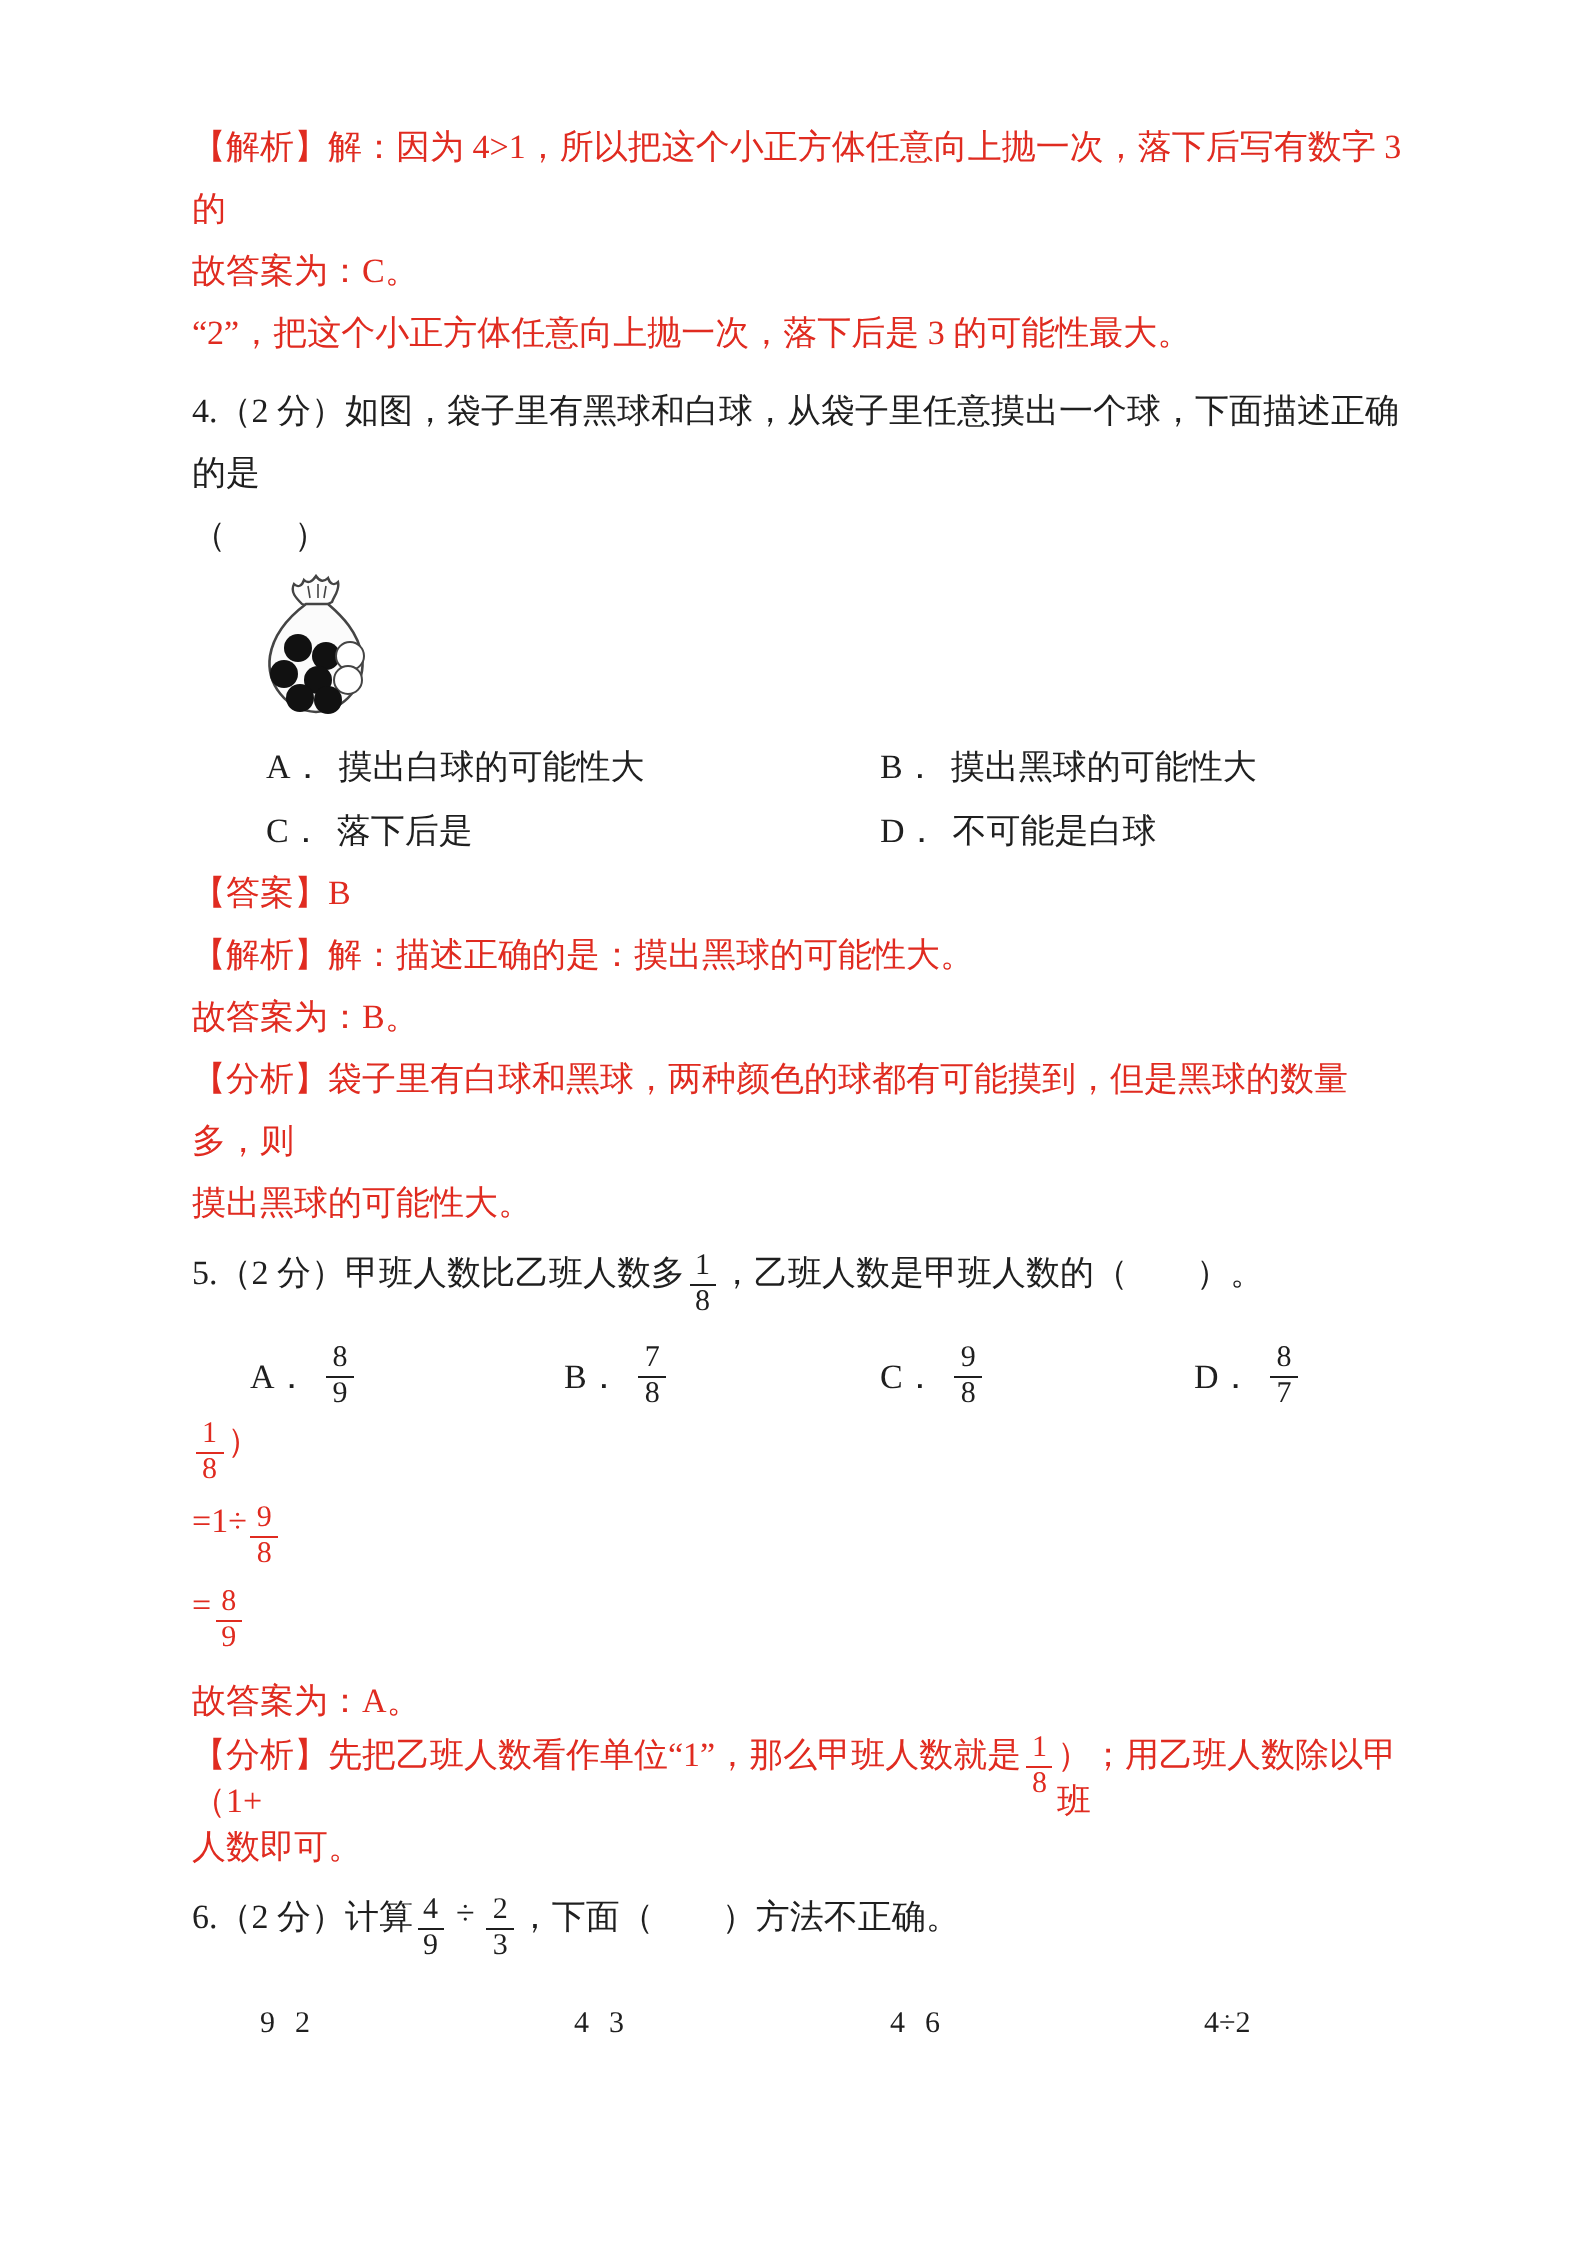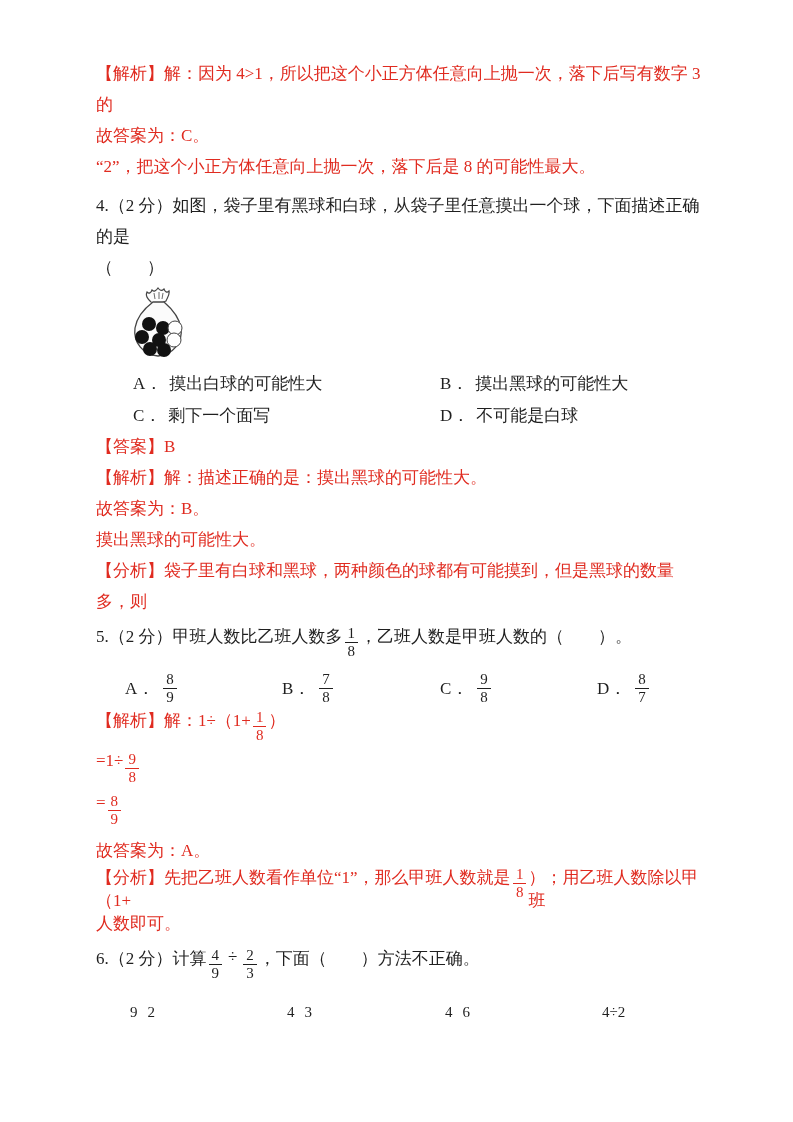--- a/index.html
+++ b/index.html
@@ -33,21 +33,21 @@
   .figure{margin:4px 0 0 34px;height:72px;}
 </style>
 </head>
 <body>
 
 <div class="page">
   <div class="doc">
 
     <p class="ln red">【解析】解：因为 4&gt;1，所以把这个小正方体任意向上抛一次，落下后写有数字 3 的</p>
     <p class="ln red">故答案为：C。</p>
-    <p class="ln red">“2”，把这个小正方体任意向上抛一次，落下后是 8 的可能性最大。</p>
+    <p class="ln red">“2”，把这个小正方体任意向上抛一次，落下后是 3 的可能性最大。</p>
 
     <p class="ln qtop">4.（2 分）如图，袋子里有黑球和白球，从袋子里任意摸出一个球，下面描述正确的是</p>
     <p class="ln">（　　）</p>
 
     <div class="figure">
       <svg width="56" height="74" viewBox="0 0 56 74">
         <path d="M21,15 C18,12 15,9 17,5 C19,7 21,6 22,3 C24,5 26,4 28,1 C30,4 32,4 34,2 C35,5 37,6 39,4 C40,8 37,11 36,14 C31,17 26,17 21,15 Z" fill="#fdfdfd" stroke="#444" stroke-width="1.2"></path>
         <path d="M24,6 L25,12 M29,5 L29,12 M33,6 L32,12" stroke="#444" stroke-width="0.8" fill="none"></path>
         <path d="M23,15 C15,21 7,29 5,41 C3,55 13,68 28,69 C43,68 53,55 51,41 C49,29 41,21 34,15 Z" fill="#fbfbfb" stroke="#444" stroke-width="1.3"></path>
         <circle cx="19" cy="37" r="7" fill="#111"></circle>
@@ -67,33 +67,33 @@
           <span>摸出白球的可能性大</span>
         </span>
       <span class="opt qB">
           <span class="olabel">B．</span>
           <span>摸出黑球的可能性大</span>
         </span>
     </div>
     <div class="opts">
       <span class="opt qA">
           <span class="olabel">C．</span>
-          <span>剩下一个面写</span>
+          <span>落下后是</span>
         </span>
       <span class="opt qB">
           <span class="olabel">D．</span>
           <span>不可能是白球</span>
         </span>
     </div>
 
     <p class="ln red">【答案】B</p>
     <p class="ln red">【解析】解：描述正确的是：摸出黑球的可能性大。</p>
     <p class="ln red">故答案为：B。</p>
+    <p class="ln red">【分析】袋子里有白球和黑球，两种颜色的球都有可能摸到，但是黑球的数量多，则</p>
     <p class="ln red">摸出黑球的可能性大。</p>
-    <p class="ln red">【分析】袋子里有白球和黑球，两种颜色的球都有可能摸到，但是黑球的数量多，则</p>
 
     <p class="tall qtop">
       <span>5.（2 分）甲班人数比乙班人数多</span>
       <span class="fr">
           <span class="nu">1</span>
           <span class="de">8</span>
         </span>
       <span>，乙班人数是甲班人数的（　　）。</span>
     </p>
 
@@ -123,21 +123,20 @@
           <span class="olabel">D．</span>
           <span class="fr">
             <span class="nu">8</span>
             <span class="de">7</span>
           </span>
         </span>
     </div>
 
 
     <p class="tall red">
-      <span>【解析】解：1÷（1+</span>
       <span class="fr">
           <span class="nu">1</span>
           <span class="de">8</span>
         </span>
       <span>）</span>
     </p>
     <p class="tall red">
       <span>=1÷</span>
       <span class="fr">
           <span class="nu">9</span>

